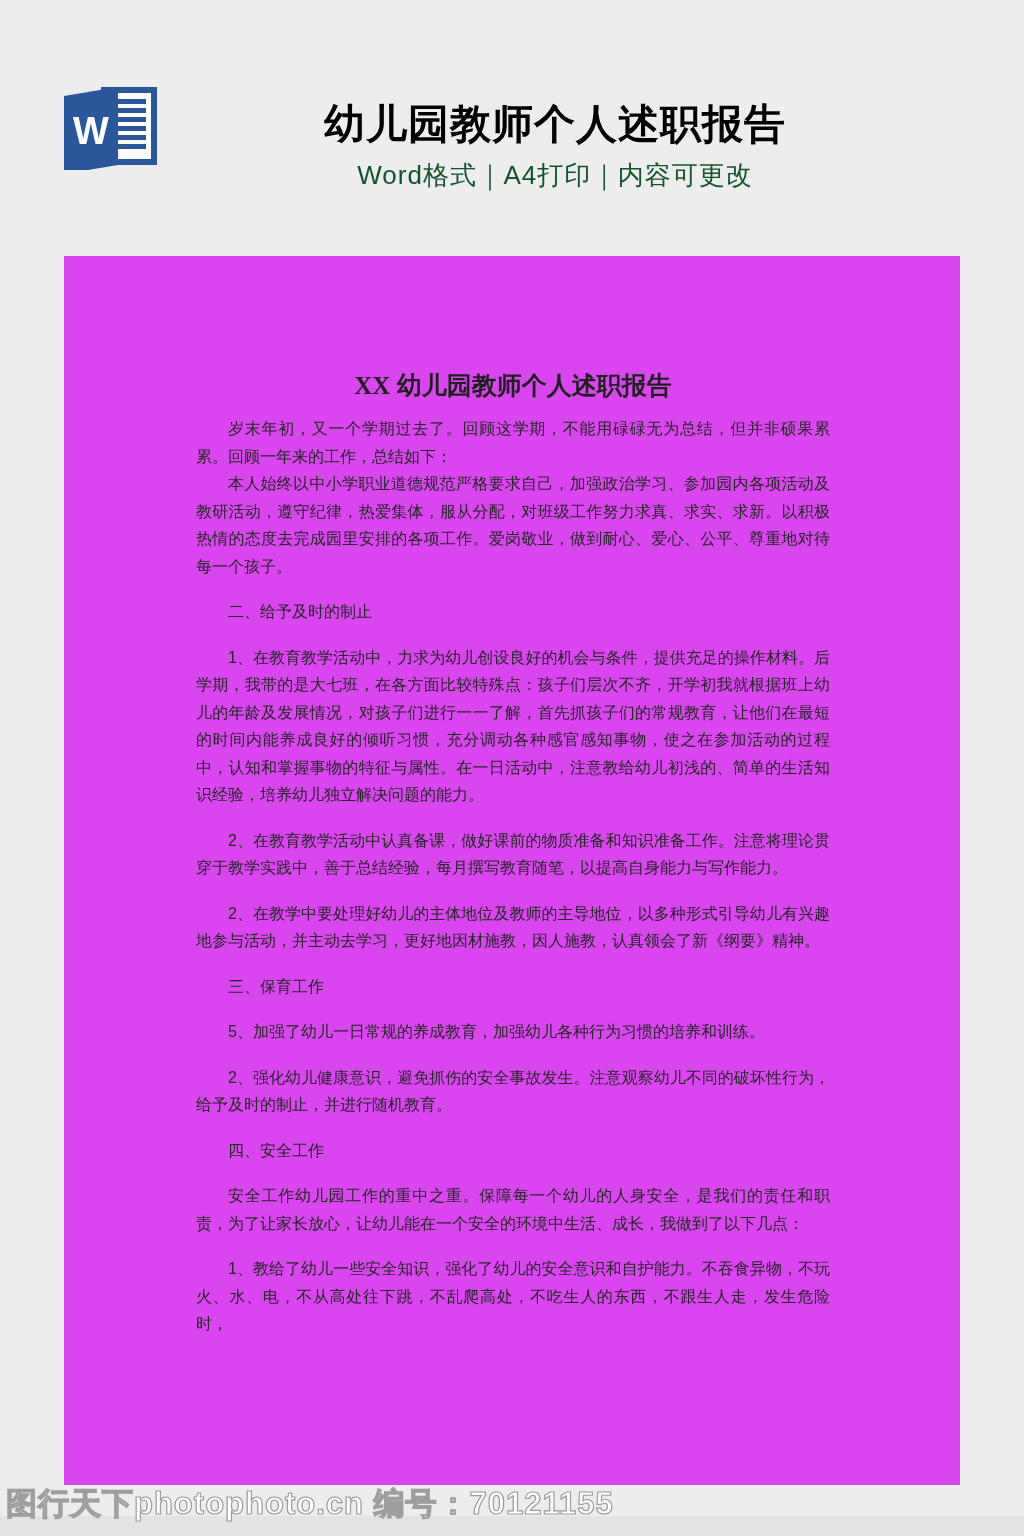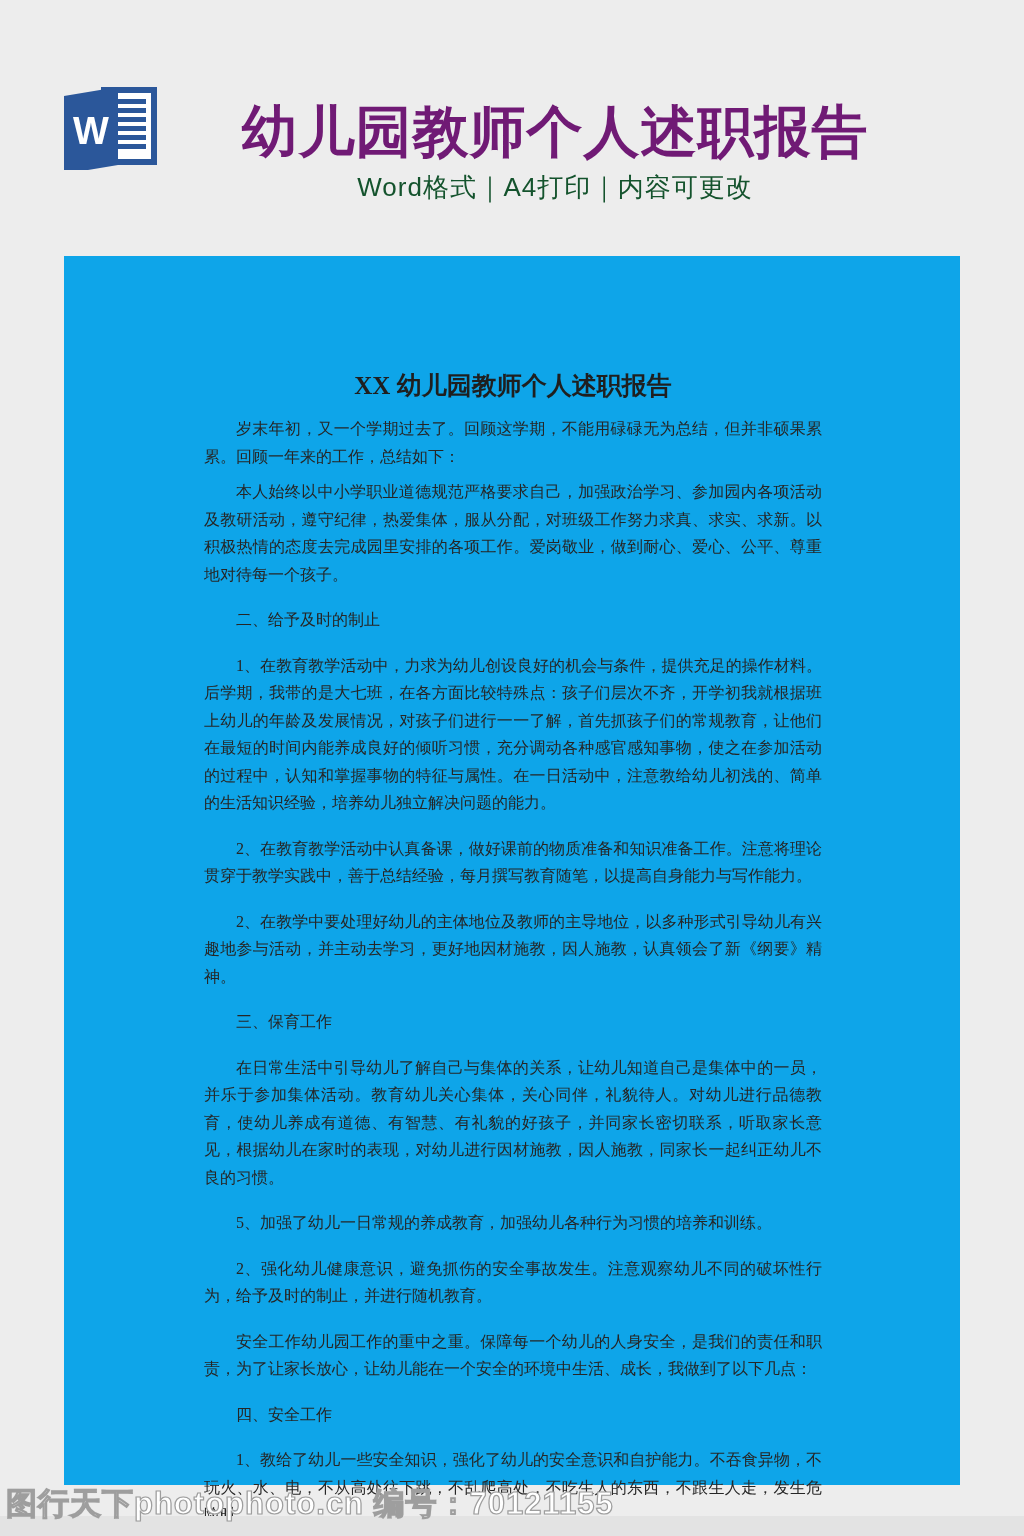--- a/index.html
+++ b/index.html
@@ -13,51 +13,51 @@
   
   .hdr-icon{
     position:absolute;left:60px;top:84px;
     width:98px;height:86px;
   }
   .hdr-text{
     position:absolute;left:170px;top:92px;width:770px;
     text-align:center;
   }
   .hdr-title{
-    margin:16px;
-    font-size:56px;line-height:48px;
+    margin:8px;
+    font-size:41px;line-height:48px;
     font-weight:700;
-    color:#701a75;
+    color:#000000;
     letter-spacing:1px;
   }
   .hdr-subtitle{
     margin-top:12px;
     font-size:26px;line-height:30px;
     color:#14532d;
     letter-spacing:1px;
   }
   
   .doc-page{
     position:absolute;left:64px;top:256px;
     width:896px;height:1229px;
-    background:#0ea5e9;
+    background:#d946ef;
     box-sizing:border-box;
     padding:113px 130px 0 132px;
   }
   .doc-title{
     margin:0 0 13px 0;
     font-family:"Liberation Serif","DejaVu Serif",serif;
     font-size:25px;line-height:33px;
     font-weight:700;
     color:#1f1f1f;
     text-align:center;
   }
   .blk{
-    margin:8px;
-    font-family:Liberation Serif, serif;
+    margin:0;
+    font-family:Liberation Sans, sans-serif;
     font-size:16px;line-height:27.5px;
     color:#262626;
     text-indent:2em;
     text-align:justify;
   }
   .gap{margin-top:18px;}
   
   .footer-strip{
     position:absolute;left:0;top:1516px;width:1024px;height:20px;
     background:#e3e3e3;
@@ -103,22 +103,21 @@
 <div class="doc-page">
   <h2 class="doc-title">XX 幼儿园教师个人述职报告</h2>
 
   <p class="blk">岁末年初，又一个学期过去了。回顾这学期，不能用碌碌无为总结，但并非硕果累累。回顾一年来的工作，总结如下：</p>
   <p class="blk">本人始终以中小学职业道德规范严格要求自己，加强政治学习、参加园内各项活动及教研活动，遵守纪律，热爱集体，服从分配，对班级工作努力求真、求实、求新。以积极热情的态度去完成园里安排的各项工作。爱岗敬业，做到耐心、爱心、公平、尊重地对待每一个孩子。</p>
   <p class="blk gap">二、给予及时的制止</p>
   <p class="blk gap">1、在教育教学活动中，力求为幼儿创设良好的机会与条件，提供充足的操作材料。后学期，我带的是大七班，在各方面比较特殊点：孩子们层次不齐，开学初我就根据班上幼儿的年龄及发展情况，对孩子们进行一一了解，首先抓孩子们的常规教育，让他们在最短的时间内能养成良好的倾听习惯，充分调动各种感官感知事物，使之在参加活动的过程中，认知和掌握事物的特征与属性。在一日活动中，注意教给幼儿初浅的、简单的生活知识经验，培养幼儿独立解决问题的能力。</p>
   <p class="blk gap">2、在教育教学活动中认真备课，做好课前的物质准备和知识准备工作。注意将理论贯穿于教学实践中，善于总结经验，每月撰写教育随笔，以提高自身能力与写作能力。</p>
   <p class="blk gap">2、在教学中要处理好幼儿的主体地位及教师的主导地位，以多种形式引导幼儿有兴趣地参与活动，并主动去学习，更好地因材施教，因人施教，认真领会了新《纲要》精神。</p>
   <p class="blk gap">三、保育工作</p>
-  <p class="blk gap">在日常生活中引导幼儿了解自己与集体的关系，让幼儿知道自己是集体中的一员，并乐于参加集体活动。教育幼儿关心集体，关心同伴，礼貌待人。对幼儿进行品德教育，使幼儿养成有道德、有智慧、有礼貌的好孩子，并同家长密切联系，听取家长意见，根据幼儿在家时的表现，对幼儿进行因材施教，因人施教，同家长一起纠正幼儿不良的习惯。</p>
   <p class="blk gap">5、加强了幼儿一日常规的养成教育，加强幼儿各种行为习惯的培养和训练。</p>
   <p class="blk gap">2、强化幼儿健康意识，避免抓伤的安全事故发生。注意观察幼儿不同的破坏性行为，给予及时的制止，并进行随机教育。</p>
+  <p class="blk gap">四、安全工作</p>
   <p class="blk gap">安全工作幼儿园工作的重中之重。保障每一个幼儿的人身安全，是我们的责任和职责，为了让家长放心，让幼儿能在一个安全的环境中生活、成长，我做到了以下几点：</p>
-  <p class="blk gap">四、安全工作</p>
   <p class="blk gap">1、教给了幼儿一些安全知识，强化了幼儿的安全意识和自护能力。不吞食异物，不玩火、水、电，不从高处往下跳，不乱爬高处，不吃生人的东西，不跟生人走，发生危险时，</p>
 </div>
 
 <div class="footer-strip"></div>
 <div class="watermark">图行天下photophoto.cn 编号：70121155</div>
 
 </body></html>

